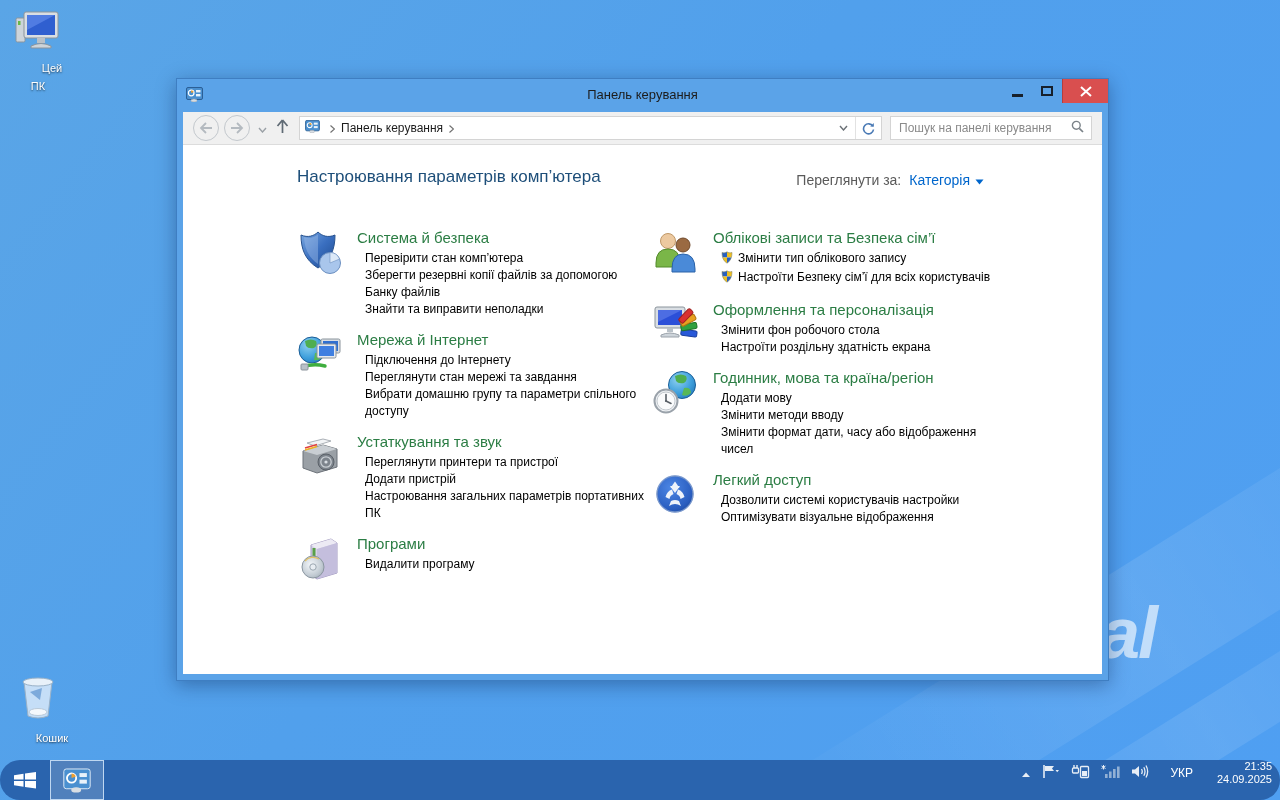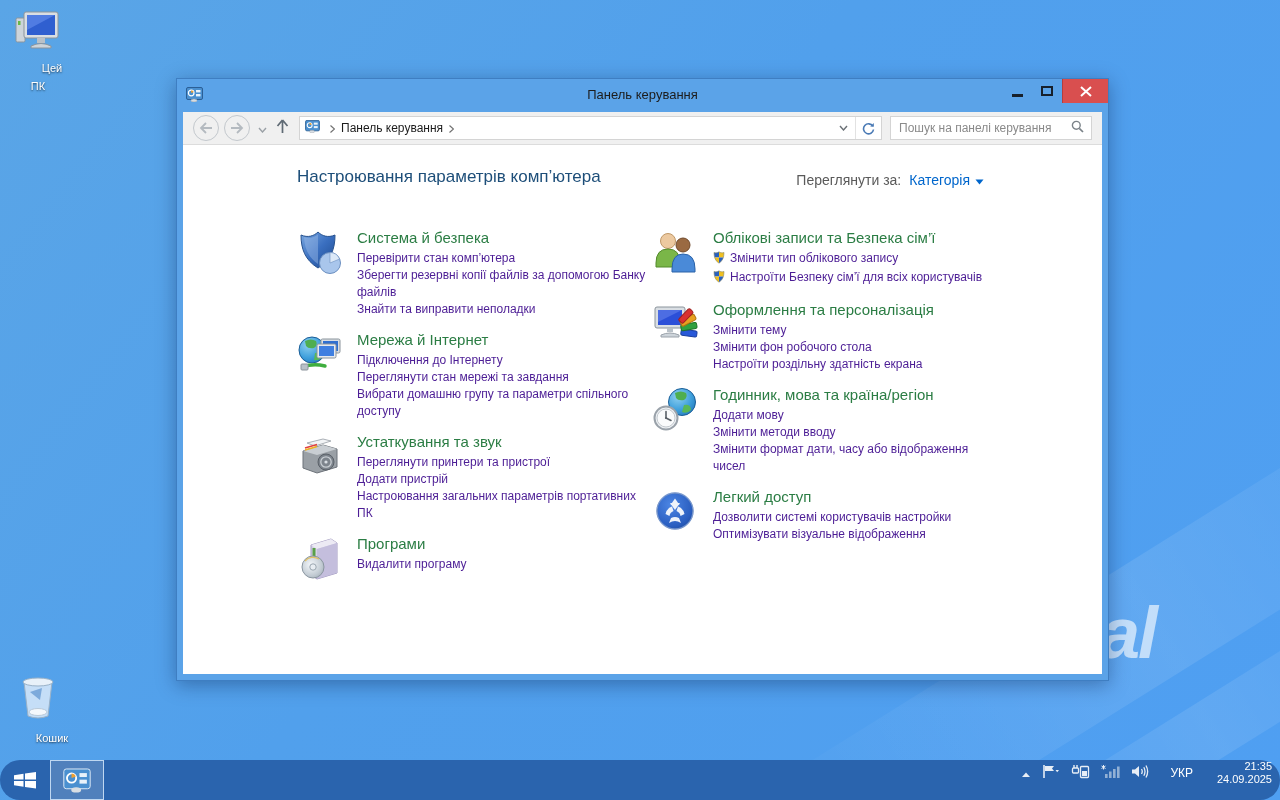--- a/index.html
+++ b/index.html
@@ -73,22 +73,22 @@
 
   .col { position:absolute; top:84px; }
   .col-left { left:114px; width:352px; }
   .col-right { left:470px; width:345px; }
 
   .cat { display:flex; margin-bottom:13px; }
   .cat-ico { flex:0 0 46px; width:46px; height:48px; margin-right:14px; }
   .cat-body { flex:1; min-width:0; }
   .cat-title { display:block; font-size:15px; color:#2b7d44; text-decoration:none;
     margin-bottom:4px; cursor:pointer; }
-  .cat-link { display:block; font-size:12px; color:#4c1d95; text-decoration:none;
-    line-height:17px; cursor:pointer; }
+  .cat-link { display:block; font-size:12px; color:#000000; text-decoration:none;
+    line-height:17px; cursor:pointer;margin-left:8px; }
   .cat-link .uac { display:inline-block; vertical-align:-2px; margin-right:5px; }
 
   
   .taskbar { position:absolute; left:0; bottom:0; width:1280px; height:40px;
     background:#2a64ae; display:flex; align-items:flex-start;border-radius:20px; }
   .start-btn { width:50px; height:40px; display:flex; align-items:center; justify-content:center; }
   .task-app { width:54px; height:40px; background:rgba(255,255,255,.18);
     border:1px solid rgba(210,230,250,.85); display:flex; align-items:center; justify-content:center; }
   .tb-spacer { flex:1; }
   .tray { display:flex; align-items:center; gap:11px; margin-right:8px; }
@@ -399,21 +399,20 @@
               <g transform="translate(28,20)">
                 <rect x="0" y="8" width="16" height="6" rx="1.5" fill="#2858d8" stroke="#1a3f9e" transform="rotate(8 0 11)"></rect>
                 <rect x="0" y="4" width="16" height="6" rx="1.5" fill="#30a040" stroke="#1e7228" transform="rotate(-10 0 7)"></rect>
                 <rect x="0" y="0" width="16" height="6" rx="1.5" fill="#e8a020" stroke="#b07410" transform="rotate(-28 0 3)"></rect>
                 <rect x="-1" y="-3" width="16" height="6" rx="1.5" fill="#d83030" stroke="#9e1e1e" transform="rotate(-46 0 0)"></rect>
               </g>
             </svg>
           </span>
           <div class="cat-body">
             <a class="cat-title">Оформлення та персоналізація</a>
-            <a class="cat-link">Змінити тему</a>
             <a class="cat-link">Змінити фон робочого стола</a>
             <a class="cat-link">Настроїти роздільну здатність екрана</a>
           </div>
         </div>
 
         <div class="cat">
           <span class="cat-ico">
             <svg width="46" height="48" viewBox="0 0 46 48">
               <circle cx="29" cy="16" r="13.5" fill="url(#glg)" stroke="#1a5e98"></circle>
               <path d="M22 7 Q28 4 33 7 Q35 11 31 14 Q25 15 23 12 Z" fill="#4fae4f"></path>

